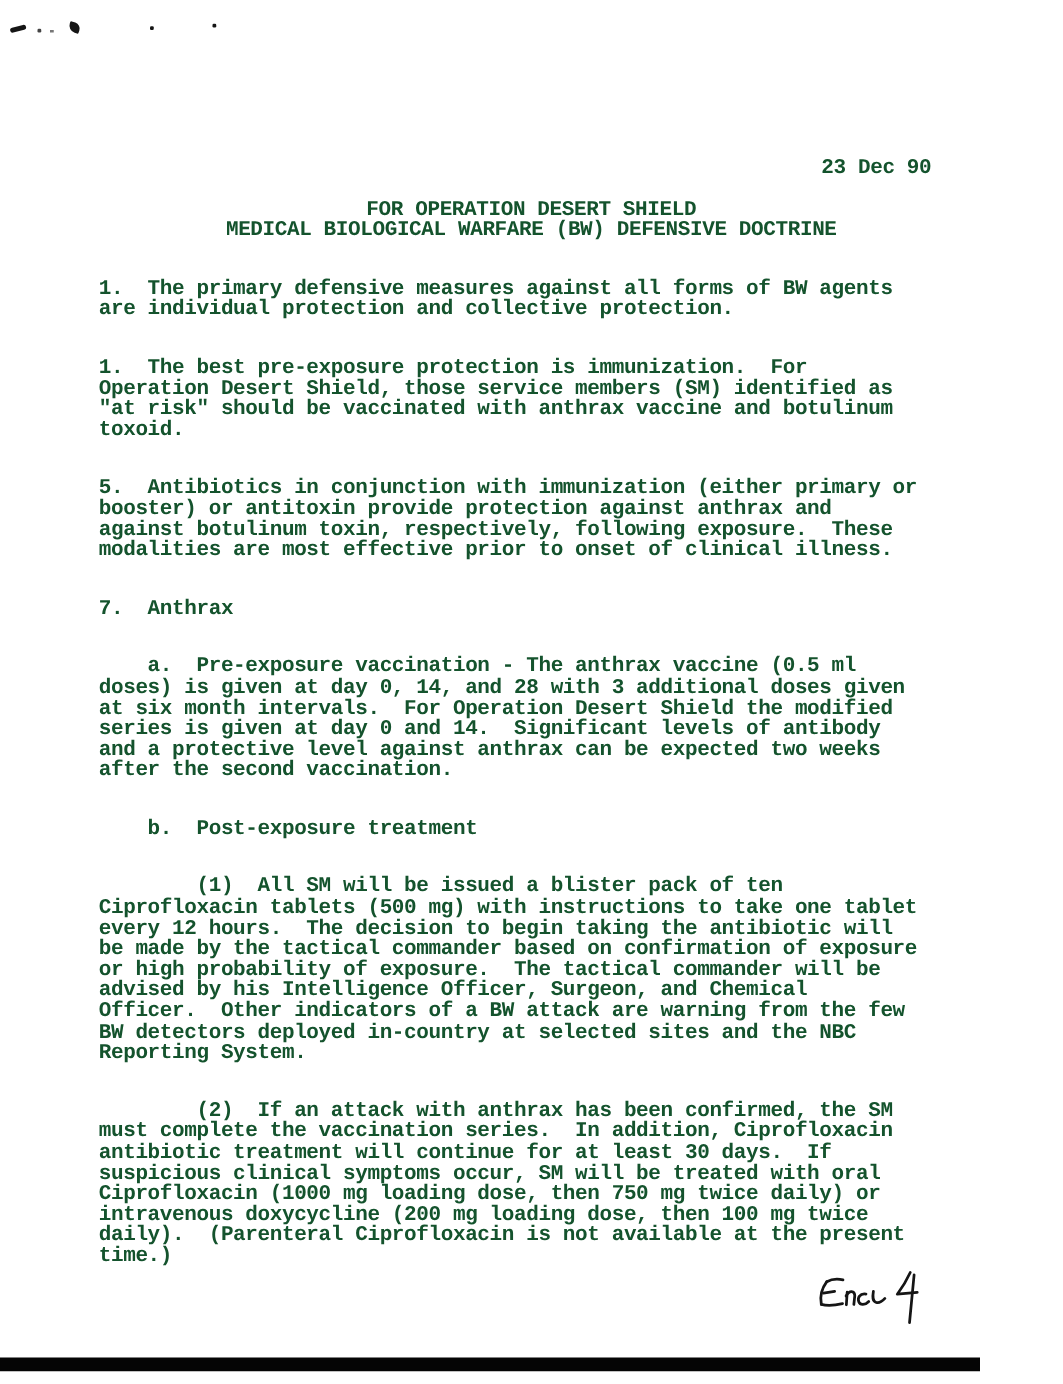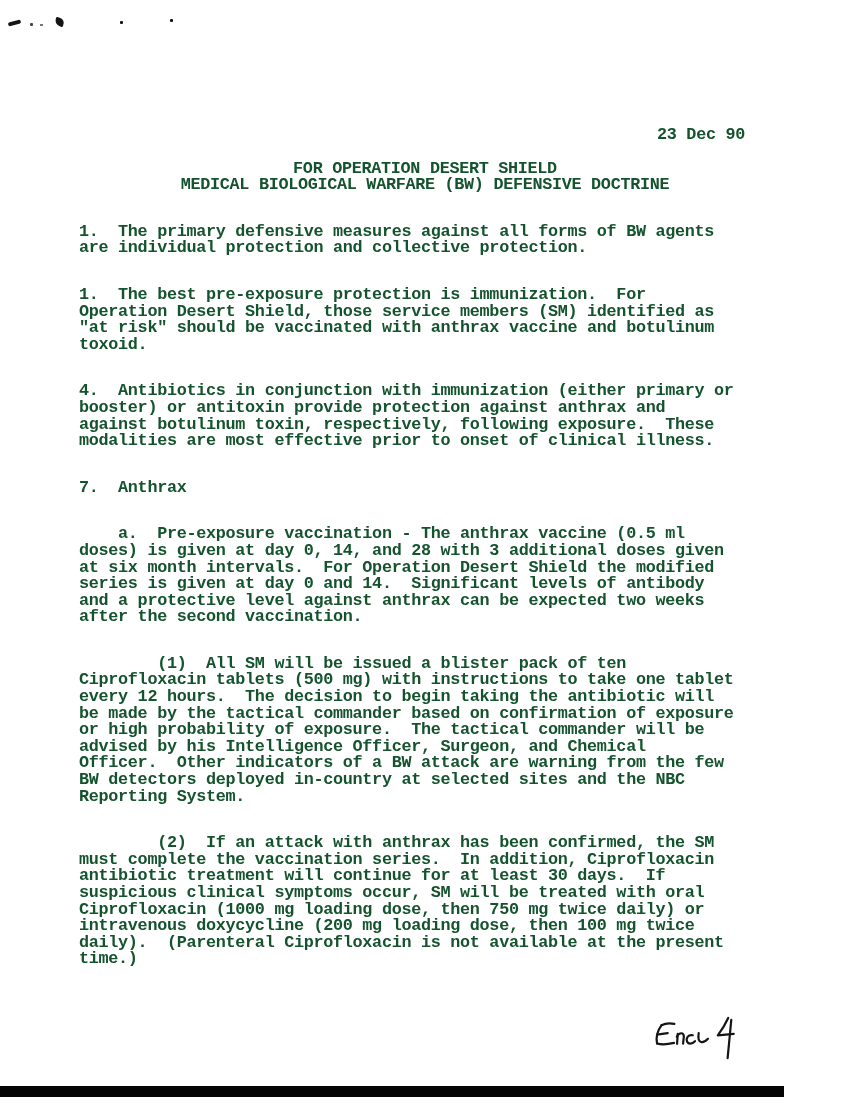--- a/index.html
+++ b/index.html
@@ -109,31 +109,32 @@
       <div class="title-line">FOR OPERATION DESERT SHIELD</div>
       <div class="title-line">MEDICAL BIOLOGICAL WARFARE (BW) DEFENSIVE DOCTRINE</div>
     </div>
 
     <pre class="para">1.  The primary defensive measures against all forms of BW agents
 are individual protection and collective protection.</pre>
     <pre class="para">1.  The best pre-exposure protection is immunization.  For
 Operation Desert Shield, those service members (SM) identified as
 "at risk" should be vaccinated with anthrax vaccine and botulinum
 toxoid.</pre>
-    <pre class="para">4.  Antibiotics in conjunction with immunization (either primary or
+    <pre class="para">5.  Antibiotics in conjunction with immunization (either primary or
 booster) or antitoxin provide protection against anthrax and
 against botulinum toxin, respectively, following exposure.  These
 modalities are most effective prior to onset of clinical illness.</pre>
     <pre class="para">7.  Anthrax</pre>
     <pre class="para">    a.  Pre-exposure vaccination - The anthrax vaccine (0.5 ml
 doses) is given at day 0, 14, and 28 with 3 additional doses given
 at six month intervals.  For Operation Desert Shield the modified
 series is given at day 0 and 14.  Significant levels of antibody
 and a protective level against anthrax can be expected two weeks
 after the second vaccination.</pre>
+    <pre class="para">    b.  Post-exposure treatment</pre>
     <pre class="para">        (1)  All SM will be issued a blister pack of ten
 Ciprofloxacin tablets (500 mg) with instructions to take one tablet
 every 12 hours.  The decision to begin taking the antibiotic will
 be made by the tactical commander based on confirmation of exposure
 or high probability of exposure.  The tactical commander will be
 advised by his Intelligence Officer, Surgeon, and Chemical
 Officer.  Other indicators of a BW attack are warning from the few
 BW detectors deployed in-country at selected sites and the NBC
 Reporting System.</pre>
     <pre class="para">        (2)  If an attack with anthrax has been confirmed, the SM

